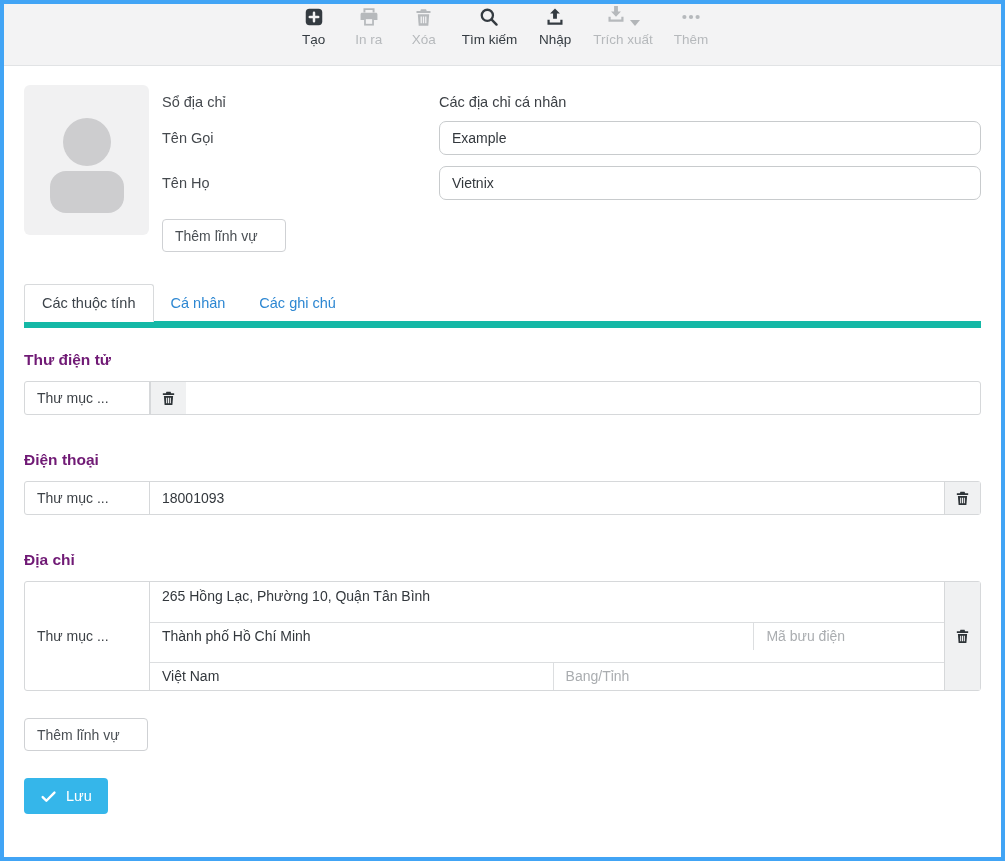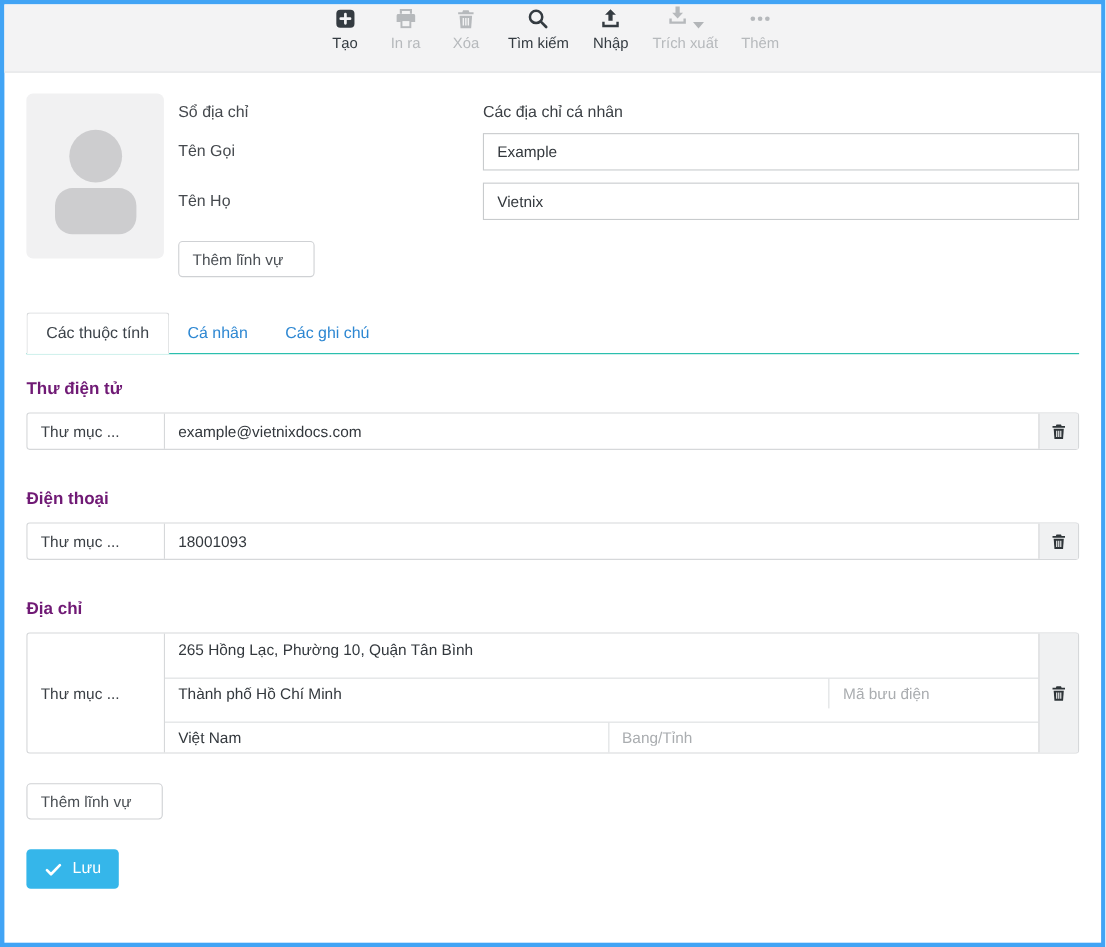--- a/index.html
+++ b/index.html
@@ -15,25 +15,25 @@
   .tb-caret{width:0;height:0;border-left:5px solid transparent;border-right:5px solid transparent;border-top:6px solid #b2b5b8;margin-bottom:2px;}
 
   
   .content{flex:1;padding:19px 20px 0 20px;box-sizing:border-box;}
 
   .contact-top{display:flex;}
   .avatar{width:125px;height:150px;background:#f1f1f2;border-radius:6px;flex-shrink:0;display:flex;align-items:center;justify-content:center;cursor:pointer;}
   .fields{flex:1;margin-left:13px;padding-top:9px;display:grid;grid-template-columns:277px 1fr;grid-auto-rows:min-content;row-gap:11px;align-items:center;}
   .flabel{font-size:14.5px;color:#45494e;}
   .ftext{font-size:14.5px;color:#3c4045;}
-  .finput{box-sizing:border-box;width:100%;height:34px;border:1px solid #c8cbcd;border-radius:0;padding:0 12px;font-family:inherit;font-size:14px;color:#33383d;outline:none;}
+  .finput{box-sizing:border-box;width:100%;height:34px;border:1px solid #c8cbcd;border-radius:7px;padding:0 12px;font-family:inherit;font-size:14px;color:#33383d;outline:none;}
   .add-field-btn{grid-column:1;justify-self:start;margin-top:8px;box-sizing:border-box;width:124px;height:33px;background:#fff;border:1px solid #cfd1d4;border-radius:4px;font-family:inherit;font-size:14px;color:#4a4f54;text-align:left;padding:0 2px 0 12px;white-space:nowrap;overflow:hidden;cursor:pointer;}
 
   
-  .tabbar{margin-top:32px;border-bottom:1px solid #14b8a6;display:flex;align-items:flex-end;}
+  .tabbar{margin-top:32px;border-bottom:7px solid #14b8a6;display:flex;align-items:flex-end;}
   .tab{padding:10px 17px;font-size:14.5px;background:none;border:none;font-family:inherit;cursor:pointer;}
   .tab.active{background:#fff;border:1px solid #d8dadc;border-bottom:1px solid #fff;margin-bottom:-1px;border-radius:3px 3px 0 0;color:#3c434a;}
   .tab.link{color:#2d87d2;}
 
   
   .section-title{font-size:15.5px;font-weight:bold;color:#701a75;margin:0;}
   .mt-email{margin-top:23px;}
   .mt-other{margin-top:36px;}
   .frow{margin-top:12px;box-sizing:border-box;border:1px solid #d6d8da;border-radius:3px;display:flex;align-items:stretch;}
   .frow.simple{height:34px;}
@@ -165,21 +165,20 @@
 
     <div class="tabbar">
       <button class="tab active">Các thuộc tính</button>
       <button class="tab link">Cá nhân</button>
       <button class="tab link">Các ghi chú</button>
     </div>
 
     <h3 class="section-title mt-email">Thư điện tử</h3>
     <div class="frow simple">
       <div class="type-cell">Thư mục ...</div>
-      <input class="val-input" type="text" value="example@vietnixdocs.com" style="">
       <button class="trash-cell">
         <svg width="17" height="17" viewBox="0 0 24 24">
             <path d="M9.1 2.6h5.8l.8 2H20v2.3H4V4.6h4.3z" fill="#2e3438"></path>
             <path d="M5.5 8.3h13l-1 13H6.5z" fill="#2e3438"></path>
             <path d="M9.4 10.8v7.8M12 10.8v7.8M14.6 10.8v7.8" stroke="#f0f1f2" stroke-width="1.5"></path>
           </svg>
       </button>
     </div>
 
     <h3 class="section-title mt-other">Điện thoại</h3>

